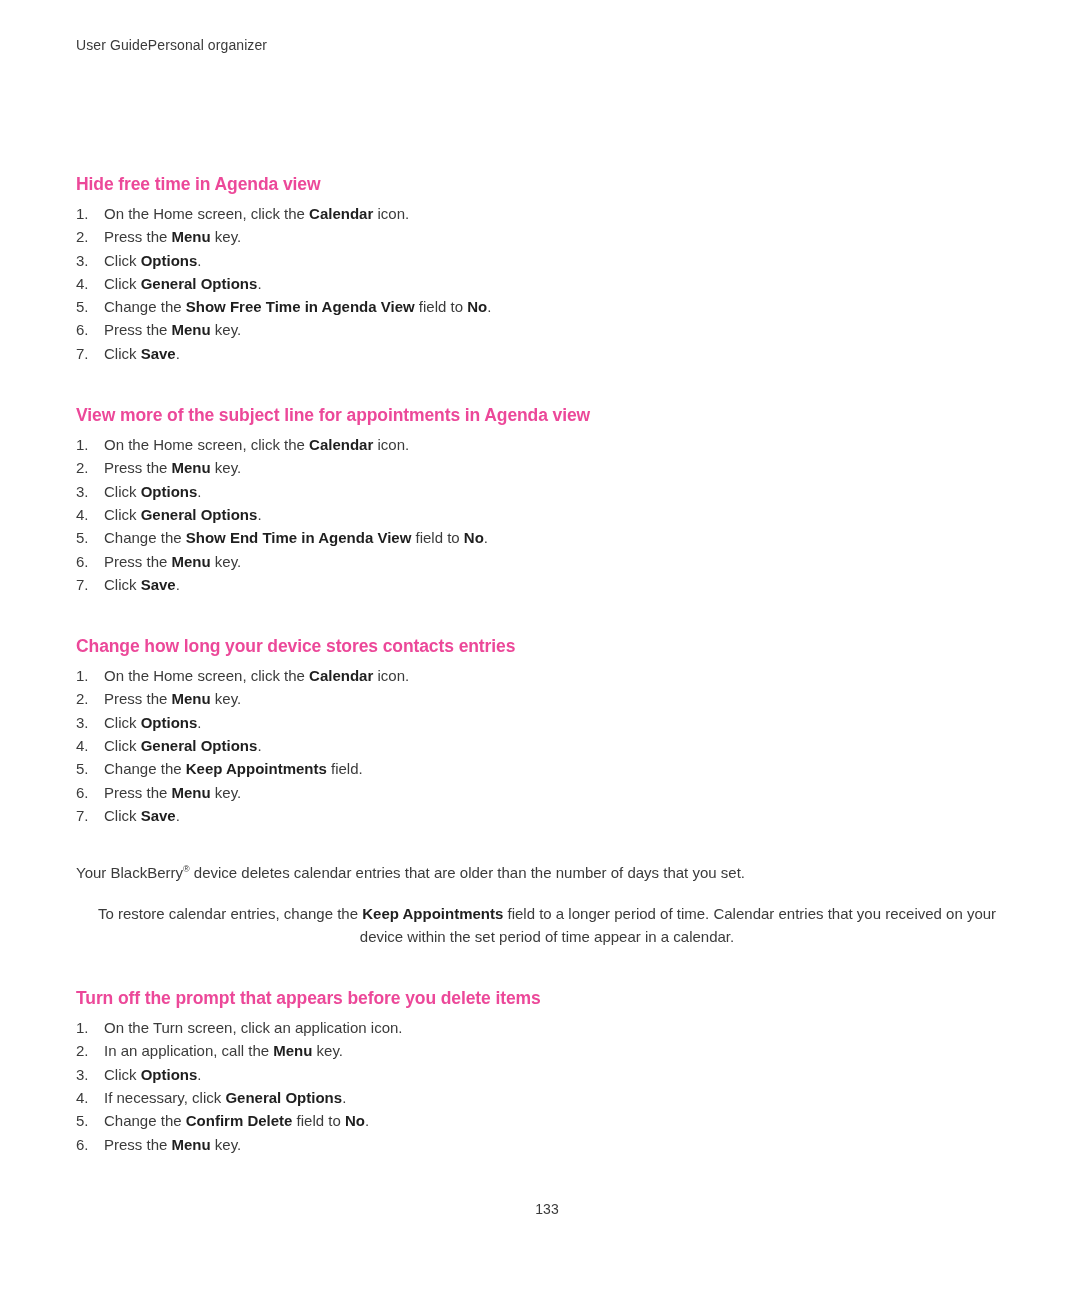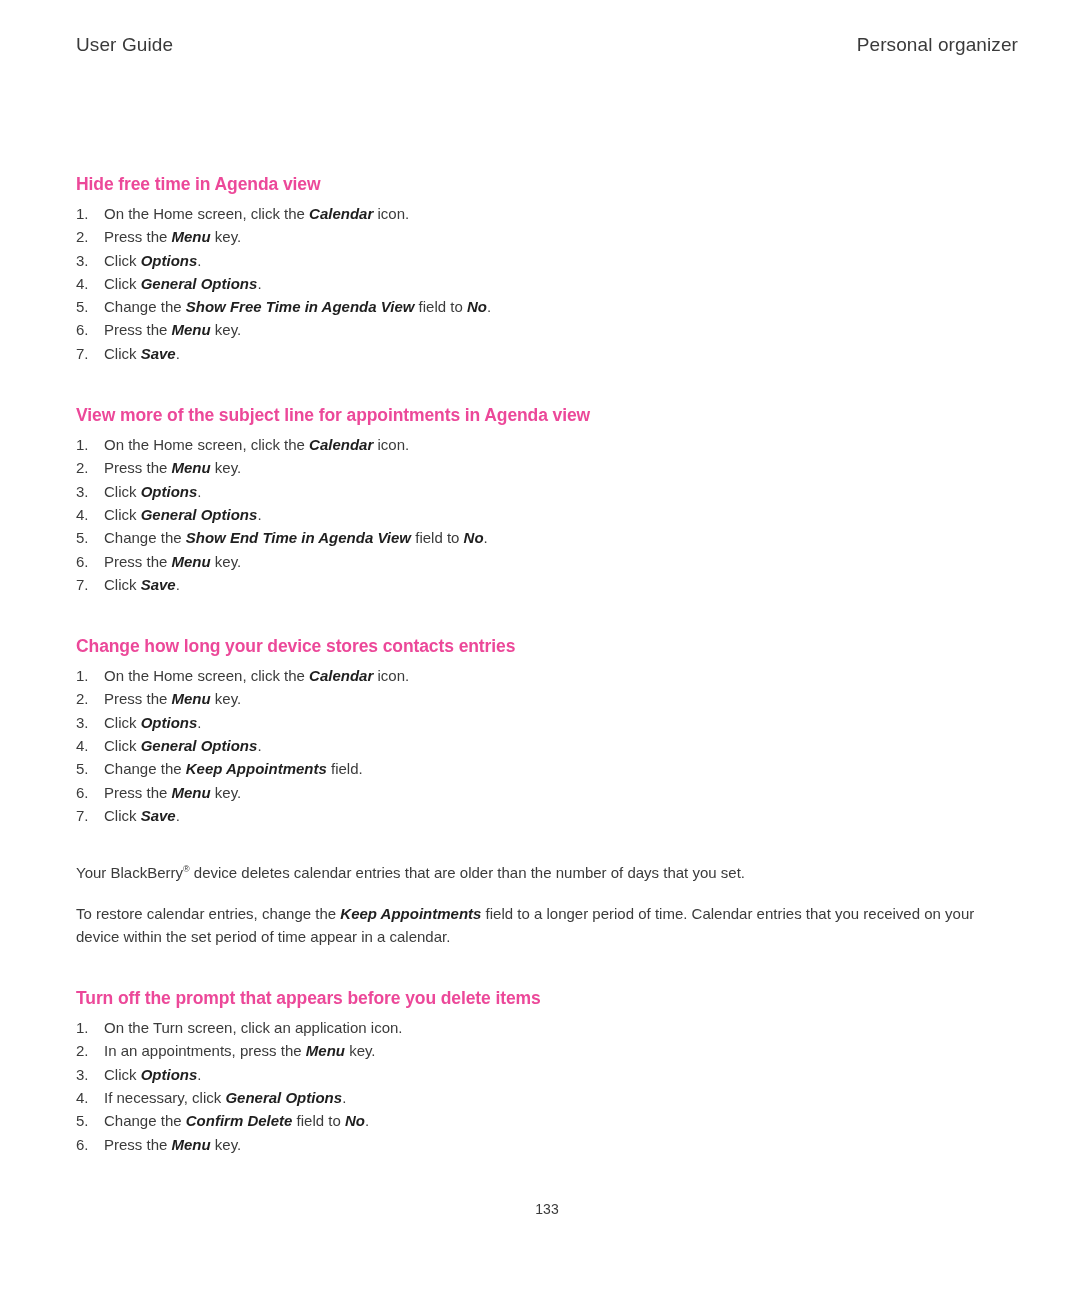--- a/index.html
+++ b/index.html
@@ -24,23 +24,22 @@
     box-sizing: border-box;
   }
 
   
   .runhead {
     position: absolute;
     left: 76px;
     top: 36px;
     width: 942px;
     display: flex;
-    justify-content: space-between;
     align-items: baseline;
-    font-size: 19px;
+    font-size: 14px;
     line-height: 18px;
     color: #3a3a3a;
     letter-spacing: 0.1px;
   }
   .runhead-left { white-space: nowrap; }
   .runhead-right { white-space: nowrap; }
 
   
   .content {
     position: absolute;
@@ -93,34 +92,35 @@
   }
 
   p.body-text {
     margin: 0;
     font-size: 15px;
     line-height: 23.3px;
     color: #3b3b3b;
   }
   p.body-text + p.body-text {
     margin-top: 17px;
+    text-align: center;
   }
 
   .para-block {
     margin-top: 34px;
   }
 
   .intro-line {
     margin: 5px 0 0 0;
     font-size: 15px;
     line-height: 23.3px;
     color: #3b3b3b;
   }
 
-  b, strong { font-weight: bold; color: #1f1f1f; font-style: italic; }
+  b, strong { font-weight: bold; color: #1f1f1f; }
 
   sup.reg {
     font-size: 9px;
     vertical-align: super;
     line-height: 0;
   }
 
   
   .folio {
     position: absolute;
@@ -186,21 +186,21 @@
       <div class="para-block">
         <p class="body-text"><span>Your BlackBerry</span><sup class="reg">®</sup><span> device deletes calendar entries that are older than the number of days that you set.</span></p>
         <p class="body-text"><span>To restore calendar entries, change the </span><b>Keep Appointments</b><span> field to a longer period of time. Calendar entries that you received on your device within the set period of time appear in a calendar.</span></p>
       </div>
     </div>
 
     <div class="section">
       <h2 class="section-heading">Turn off the prompt that appears before you delete items</h2>
       <ol class="steps">
         <li><span>On the Turn screen, click an application icon.</span></li>
-        <li><span>In an appointments, press the </span><b>Menu</b><span> key.</span></li>
+        <li><span>In an application, call the </span><b>Menu</b><span> key.</span></li>
         <li><span>Click </span><b>Options</b><span>.</span></li>
         <li><span>If necessary, click </span><b>General Options</b><span>.</span></li>
         <li><span>Change the </span><b>Confirm Delete</b><span> field to </span><b>No</b><span>.</span></li>
         <li><span>Press the </span><b>Menu</b><span> key.</span></li>
       </ol>
     </div>
 
   </div>
 
   <div class="folio">133</div>

